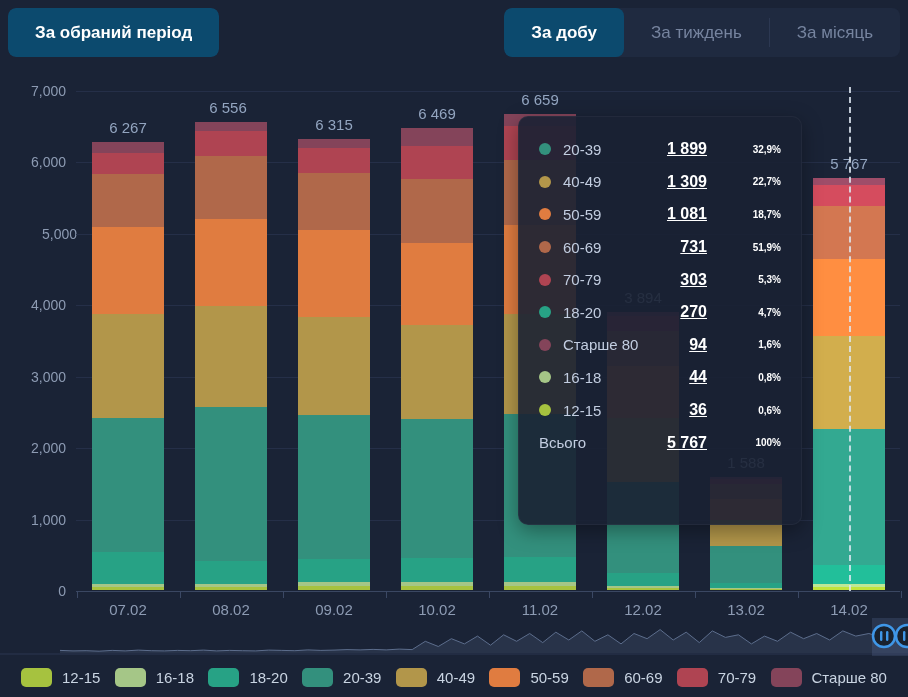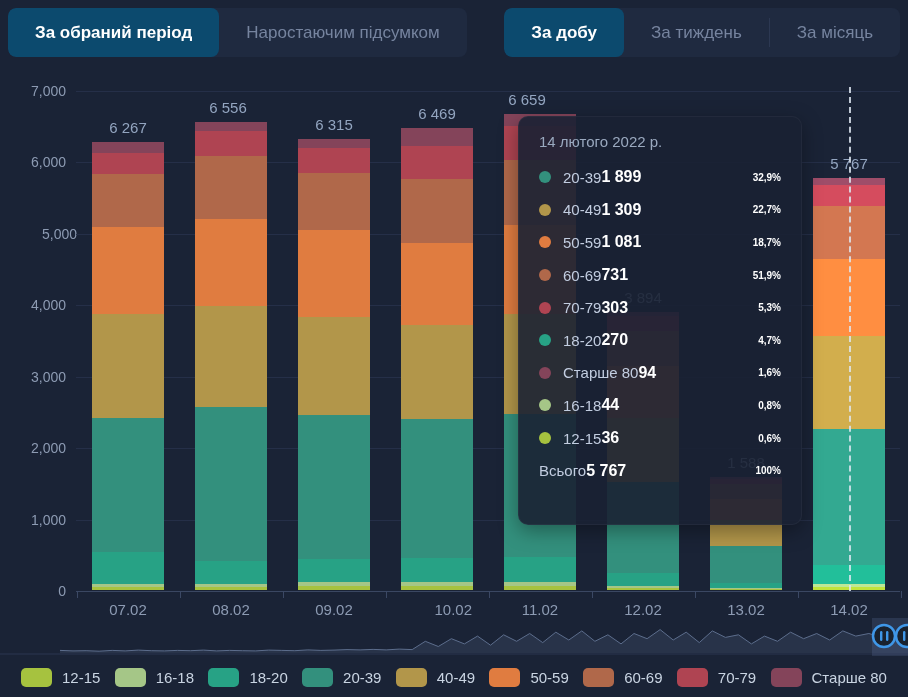--- a/index.html
+++ b/index.html
@@ -63,40 +63,39 @@
     background:rgba(25,33,51,0.9);
     border:1px solid rgba(255,255,255,0.04);
     border-radius:10px; z-index:10;
     padding:16px 20px 12px 20px;
     box-shadow:0 6px 20px rgba(0,0,0,0.35);
   }
   .tt-title { font-size:15px; color:#9aa9bf; margin-bottom:11px; }
   .tt-row { display:flex; align-items:center; height:32.6px; }
   .tt-dot { width:12px; height:12px; border-radius:50%; margin-right:12px; flex:0 0 12px; }
   .tt-label { font-size:15px; color:#c2cde0; flex:0 0 auto; }
-  .tt-val { flex:1; text-align:left; font-size:16px; font-weight:700; color:#ffffff; }
+  .tt-val { flex:1; text-align:right; font-size:16px; font-weight:700; color:#ffffff;text-decoration:underline; }
   .tt-pct { flex:0 0 74px; text-align:right; font-size:10px; font-weight:700; color:#ffffff; }
   
   #navigator { position:absolute; left:0; top:618px; width:908px; height:40px; }
   
   #legend {
     position:absolute; left:0; bottom:0; width:908px; height:39px;
     display:flex; align-items:center; justify-content:space-between;
     padding:0 21px;
   }
   .legend-item { display:flex; align-items:center; cursor:pointer; }
   .legend-swatch { width:31px; height:19px; border-radius:5px; flex:0 0 31px; }
   .legend-label { margin-left:10px; font-size:15px; color:#c9d4e2; white-space:nowrap; }
 </style>
 </head>
 <body>
 
 <div class="tab-group left">
   <div class="tab active">За обраний період</div>
-  <div class="tab">Наростаючим підсумком</div>
 </div>
 <div class="tab-group right">
   <div class="tab active">За добу</div>
   <div class="tab">За тиждень</div>
   <div class="tab-sep"></div>
   <div class="tab">За місяць</div>
 </div>
 
 <div id="ylabels">
     <div class="ylabel" style="top: 492px;">0</div>
@@ -169,21 +168,21 @@
       <div class="bar-seg" style="height: 3.92857px; background: rgb(166, 194, 63);"></div>
       <div class="bar-seg" style="height: 4.28571px; background: rgb(165, 198, 135);"></div>
       <div class="bar-seg" style="height: 25px; background: rgb(39, 162, 133);"></div>
       <div class="bar-seg" style="height: 142.857px; background: rgb(51, 144, 125);"></div>
       <div class="bar-seg" style="height: 100px; background: rgb(178, 150, 74);"></div>
       <div class="bar-seg" style="height: 89.2857px; background: rgb(224, 124, 64);"></div>
       <div class="bar-seg" style="height: 64.2857px; background: rgb(176, 104, 74);"></div>
       <div class="bar-seg" style="height: 34.2857px; background: rgb(175, 68, 82);"></div>
       <div class="bar-seg" style="height: 11.7143px; background: rgb(132, 68, 90);"></div>
     </div>
-    <div class="bar-total" style="left: 391px; top: 0.357143px;">6 659</div>
+    <div class="bar-total" style="left: 404px; top: 0.357143px;">6 659</div>
     <div class="bar" style="left: 531px;">
       <div class="bar-seg" style="height: 1.64286px; background: rgb(166, 194, 63);"></div>
       <div class="bar-seg" style="height: 2.21429px; background: rgb(165, 198, 135);"></div>
       <div class="bar-seg" style="height: 13.0714px; background: rgb(39, 162, 133);"></div>
       <div class="bar-seg" style="height: 91.5px; background: rgb(51, 144, 125);"></div>
       <div class="bar-seg" style="height: 63.1429px; background: rgb(178, 150, 74);"></div>
       <div class="bar-seg" style="height: 52px; background: rgb(224, 124, 64);"></div>
       <div class="bar-seg" style="height: 35.3571px; background: rgb(176, 104, 74);"></div>
       <div class="bar-seg" style="height: 14.7143px; background: rgb(175, 68, 82);"></div>
       <div class="bar-seg" style="height: 4.5px; background: rgb(132, 68, 90);"></div>
@@ -223,29 +222,28 @@
     <div class="xtick" style="left: 413px;"></div>
     <div class="xtick" style="left: 516px;"></div>
     <div class="xtick" style="left: 619px;"></div>
     <div class="xtick" style="left: 722px;"></div>
     <div class="xtick" style="left: 825px;"></div>
   </div>
 <div id="xlabels">
     <div class="xlabel" style="left: 17px;">07.02</div>
     <div class="xlabel" style="left: 120px;">08.02</div>
     <div class="xlabel" style="left: 223px;">09.02</div>
-    <div class="xlabel" style="left: 326px; text-align: right;">10.02</div>
+    <div class="xlabel" style="left: 326px;">10.02</div>
     <div class="xlabel" style="left: 429px;">11.02</div>
     <div class="xlabel" style="left: 532px;">12.02</div>
     <div class="xlabel" style="left: 635px;">13.02</div>
     <div class="xlabel" style="left: 738px;">14.02</div>
   </div>
 
 <div id="tooltip">
-  <div class="tt-title">14 лютого 2022 р.</div>
   <div id="tt-rows">
       <div class="tt-row">
         <span class="tt-dot" style="background: rgb(51, 144, 125);"></span>
         <span class="tt-label">20-39</span>
         <span class="tt-val">1 899</span>
         <span class="tt-pct">32,9%</span>
       </div>
       <div class="tt-row">
         <span class="tt-dot" style="background: rgb(178, 150, 74);"></span>
         <span class="tt-label">40-49</span>

